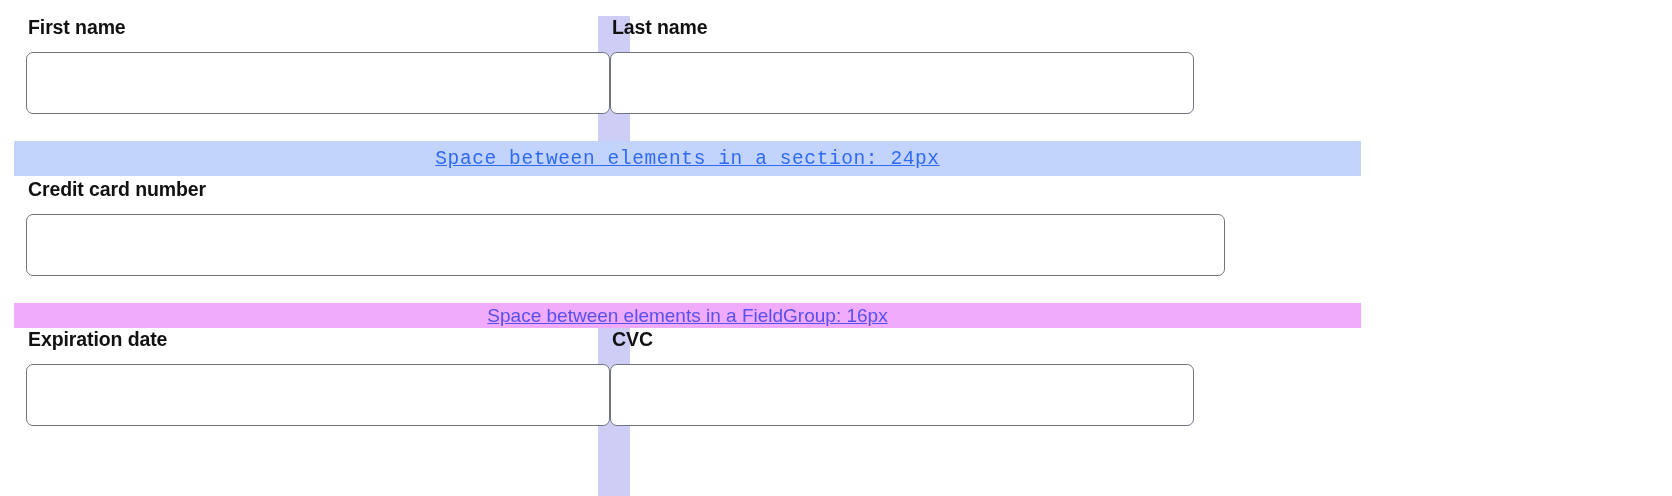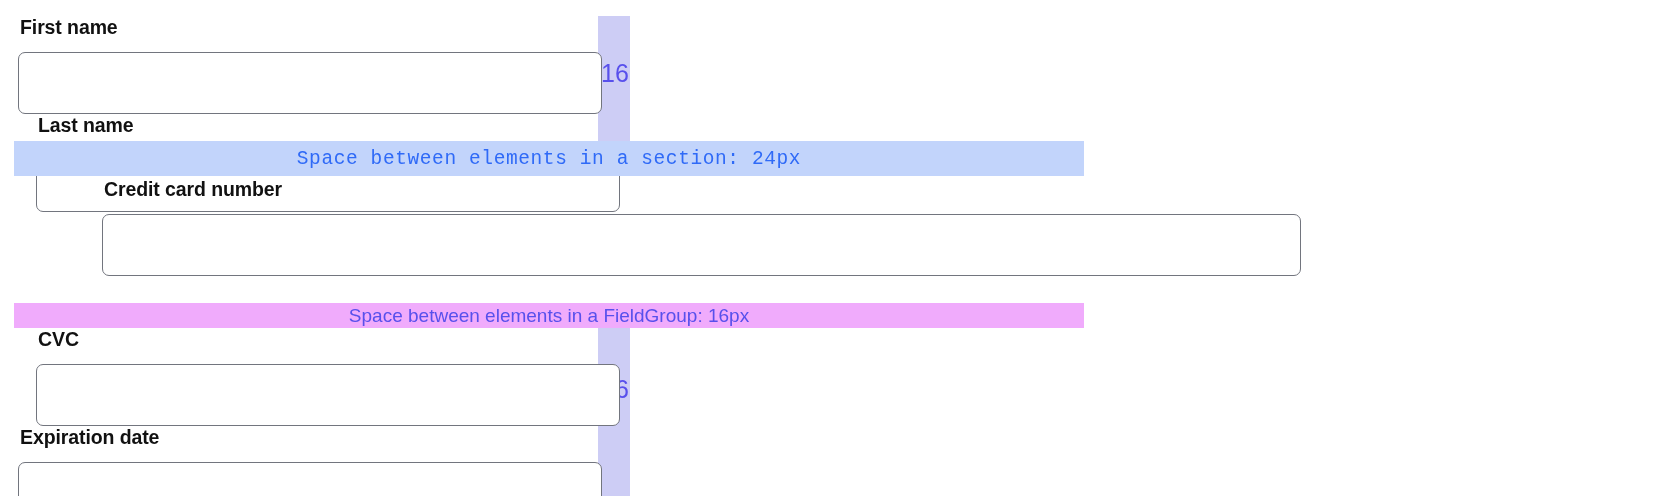--- a/index.html
+++ b/index.html
@@ -53,26 +53,27 @@
     letter-spacing: 0px;
     white-space: nowrap;
   }
   .gap-col-label.row1 { top: 64px; }
   .gap-col-label.row3 { top: 380px; }
 
   
   .gap-band {
     position: absolute;
     left: 14px;
-    width: 1070px;
+    width: 1347px;
     display: flex;
     align-items: center;
     justify-content: center;
     white-space: nowrap;
     box-sizing: border-box;
+    text-decoration: underline;
   }
   .gap-band.section {
     top: 141px;
     height: 35px;
     background: #c2d4fb;
     color: #2f6af7;
     font-family: "Liberation Mono", monospace;
     font-size: 19.5px;
     letter-spacing: 0.6px;
   }
@@ -81,35 +82,35 @@
     height: 25px;
     background: #f0abfc;
     color: #5850ec;
     font-family: "Liberation Sans", sans-serif;
     font-size: 19px;
   }
 
   
   .row {
     position: absolute;
-    left: 4px;
+    left: 12px;
     width: 1297px;
     display: flex;
-    flex-direction: column;
+    flex-direction: row;
   }
   .row-1 { top: 16px;  }
   .row-2 { top: 178px; align-items: flex-end; }
   .row-3 { top: 328px; }
 
   .field {
     display: flex;
     flex-direction: column;
   }
   .field.left  { width: 584px; margin-left: 14px; }
-  .field.right { width: 584px; margin-left: 32px; }
+  .field.right { width: 584px; }
   .field.full  { width: 1199px; margin-left: 14px; }
 
   .field-label {
     font-family: "Liberation Sans", sans-serif;
     font-size: 19.5px;
     font-weight: bold;
     color: #111111;
     line-height: 22px;
     margin: 0 0 14px 2px;
     letter-spacing: -0.1px;
@@ -160,24 +161,24 @@
     <div class="row row-2">
       <div class="field full">
         <label class="field-label">Credit card number</label>
         <input class="field-input" type="text" placeholder="" style="">
       </div>
     </div>
 
     <div class="gap-band fieldgroup">Space between elements in a FieldGroup: 16px</div>
 
     <div class="row row-3">
+      <div class="field left">
+        <label class="field-label">Expiration date</label>
+        <input class="field-input" type="text" placeholder="" style="">
+      </div>
       <div class="field right">
         <label class="field-label">CVC</label>
-        <input class="field-input" type="text" placeholder="" style="">
-      </div>
-      <div class="field left">
-        <label class="field-label">Expiration date</label>
         <input class="field-input" type="text" placeholder="" style="">
       </div>
     </div>
 
   </div>
 </div>
 
 </body></html>

